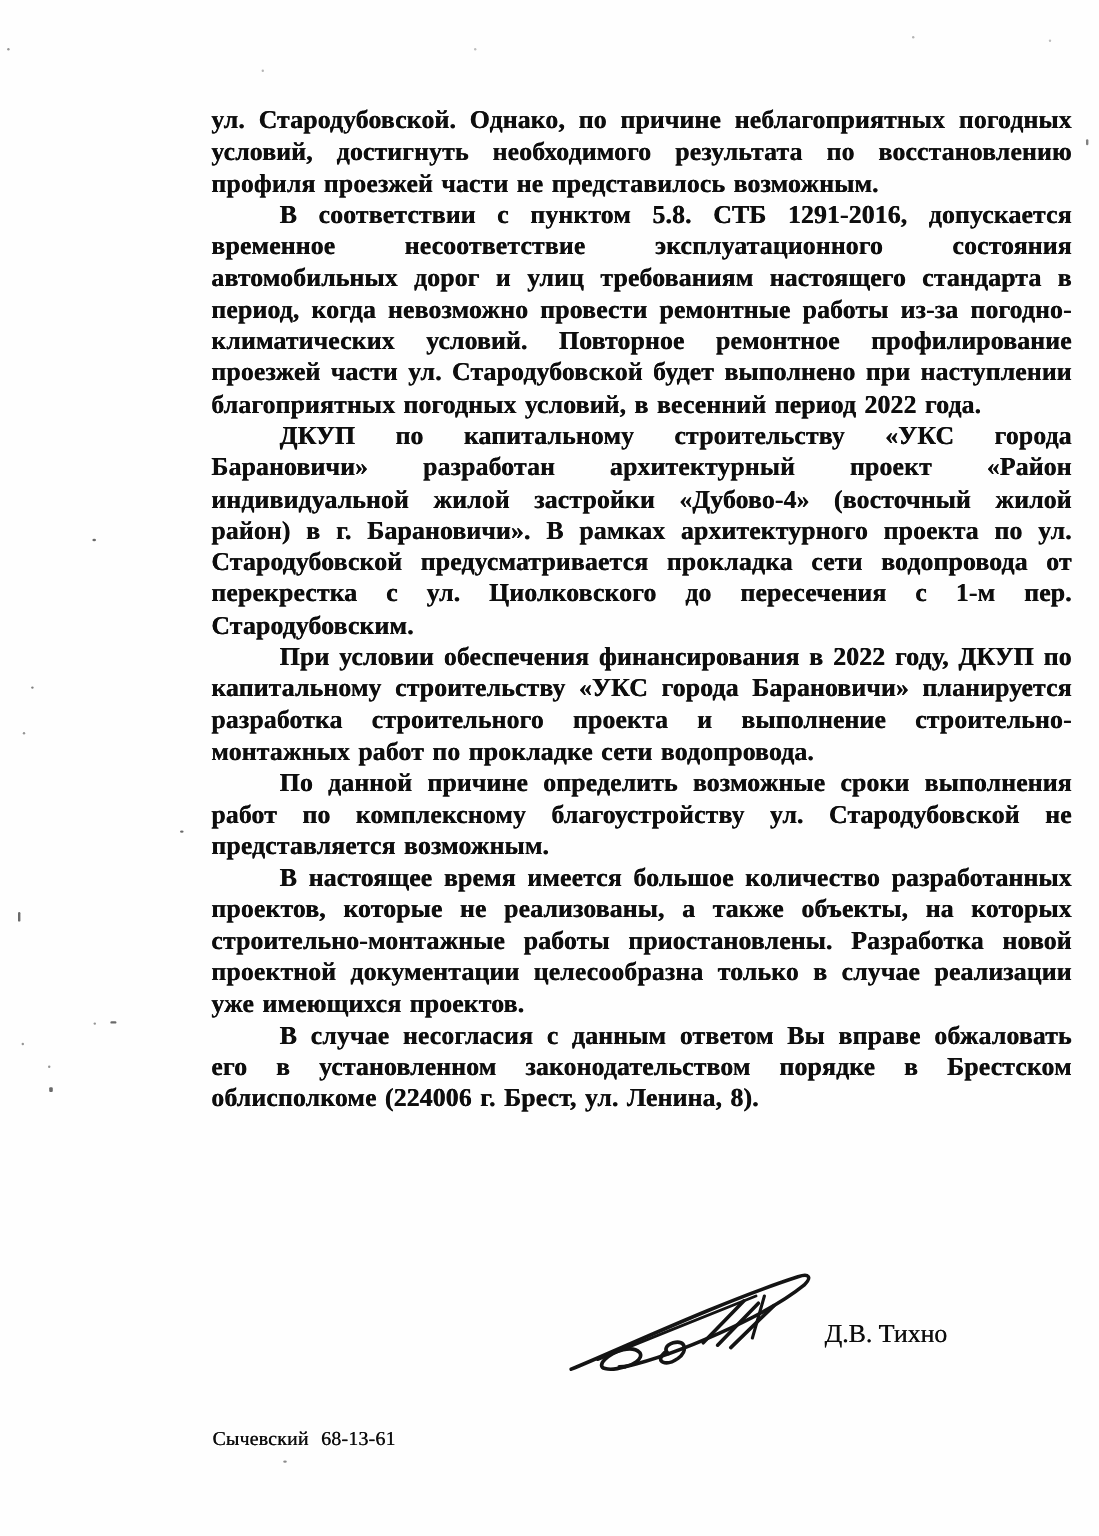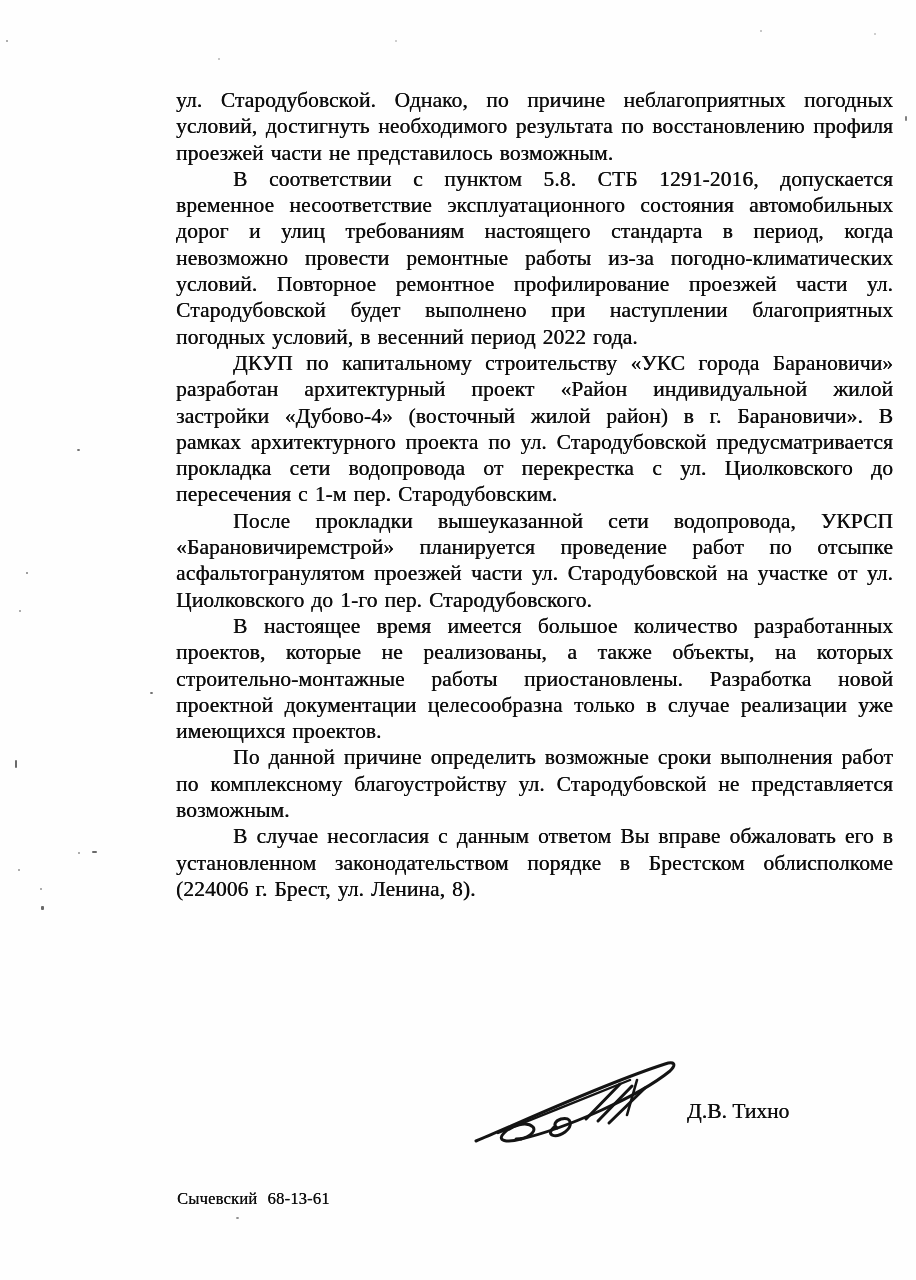--- a/index.html
+++ b/index.html
@@ -21,20 +21,21 @@
   .para {
     margin: 0;
     font-size: 21.5px;
     line-height: 26.3px;
     text-align: justify;
     text-align-last: left;
     text-indent: 57px;
     letter-spacing: 0.1px;
     word-spacing: 1.5px;
     text-shadow: 0.35px 0 0 currentColor;
+    font-weight: bold;
   }
   .para.no-indent { text-indent: 0; }
   .sign-label, .sign-name {
     position: absolute;
     font-size: 21.5px;
     line-height: 26px;
     text-shadow: 0.35px 0 0 currentColor;
     white-space: nowrap;
   }
   .sign-label { left: 176px; top: 1098px; }
@@ -63,23 +64,23 @@
 </style>
 </head>
 <body>
 
 <div class="page">
 
   <div class="text-block">
     <p class="para no-indent">ул. Стародубовской. Однако, по причине неблагоприятных погодных условий, достигнуть необходимого результата по восстановлению профиля проезжей части не представилось возможным.</p>
     <p class="para">В соответствии с пунктом 5.8. СТБ 1291-2016, допускается временное несоответствие эксплуатационного состояния автомобильных дорог и улиц требованиям настоящего стандарта в период, когда невозможно провести ремонтные работы из-за погодно-климатических условий. Повторное ремонтное профилирование проезжей части ул. Стародубовской будет выполнено при наступлении благоприятных погодных условий, в весенний период 2022 года.</p>
     <p class="para">ДКУП по капитальному строительству «УКС города Барановичи» разработан архитектурный проект «Район индивидуальной жилой застройки «Дубово-4» (восточный жилой район) в г. Барановичи». В рамках архитектурного проекта по ул. Стародубовской предусматривается прокладка сети водопровода от перекрестка с ул. Циолковского до пересечения с 1-м пер. Стародубовским.</p>
-    <p class="para">После прокладки вышеуказанной сети водопровода, УКРСП «Барановичиремстрой» планируется проведение работ по отсыпке асфальтогранулятом проезжей части ул. Стародубовской на участке от ул. Циолковского до 1-го пер. Стародубовского.</p>
+    <p class="para">При условии обеспечения финансирования в 2022 году, ДКУП по капитальному строительству «УКС города Барановичи» планируется разработка строительного проекта и выполнение строительно-монтажных работ по прокладке сети водопровода.</p>
+    <p class="para">По данной причине определить возможные сроки выполнения работ по комплексному благоустройству ул. Стародубовской не представляется возможным.</p>
     <p class="para">В настоящее время имеется большое количество разработанных проектов, которые не реализованы, а также объекты, на которых строительно-монтажные работы приостановлены. Разработка новой проектной документации целесообразна только в случае реализации уже имеющихся проектов.</p>
-    <p class="para">По данной причине определить возможные сроки выполнения работ по комплексному благоустройству ул. Стародубовской не представляется возможным.</p>
     <p class="para">В случае несогласия с данным ответом Вы вправе обжаловать его в установленном законодательством порядке в Брестском облисполкоме (224006 г. Брест, ул. Ленина, 8).</p>
   </div>
 
 
   <svg class="signature-svg" viewBox="0 0 225 96" fill="none" xmlns="http://www.w3.org/2000/svg">
     <g stroke="#141414" stroke-linecap="round" stroke-linejoin="round" fill="none">
       <path d="M 8 87 C 45 72, 132 31, 197 10 C 206 7, 209 10, 202 17 C 170 43, 96 75, 53 85" stroke-width="3"></path>
       <path d="M 53 85 C 39 89, 28 87, 36 79 C 44 71, 59 67, 65 73 C 69 78, 59 85, 48 85" stroke-width="3"></path>
       <path d="M 30 79 C 72 62, 122 42, 162 26" stroke-width="2.4"></path>
       <path d="M 86 73 C 77 81, 87 85, 97 78 C 105 72, 104 62, 93 65 C 87 67, 85 71, 89 74" stroke-width="3"></path>

